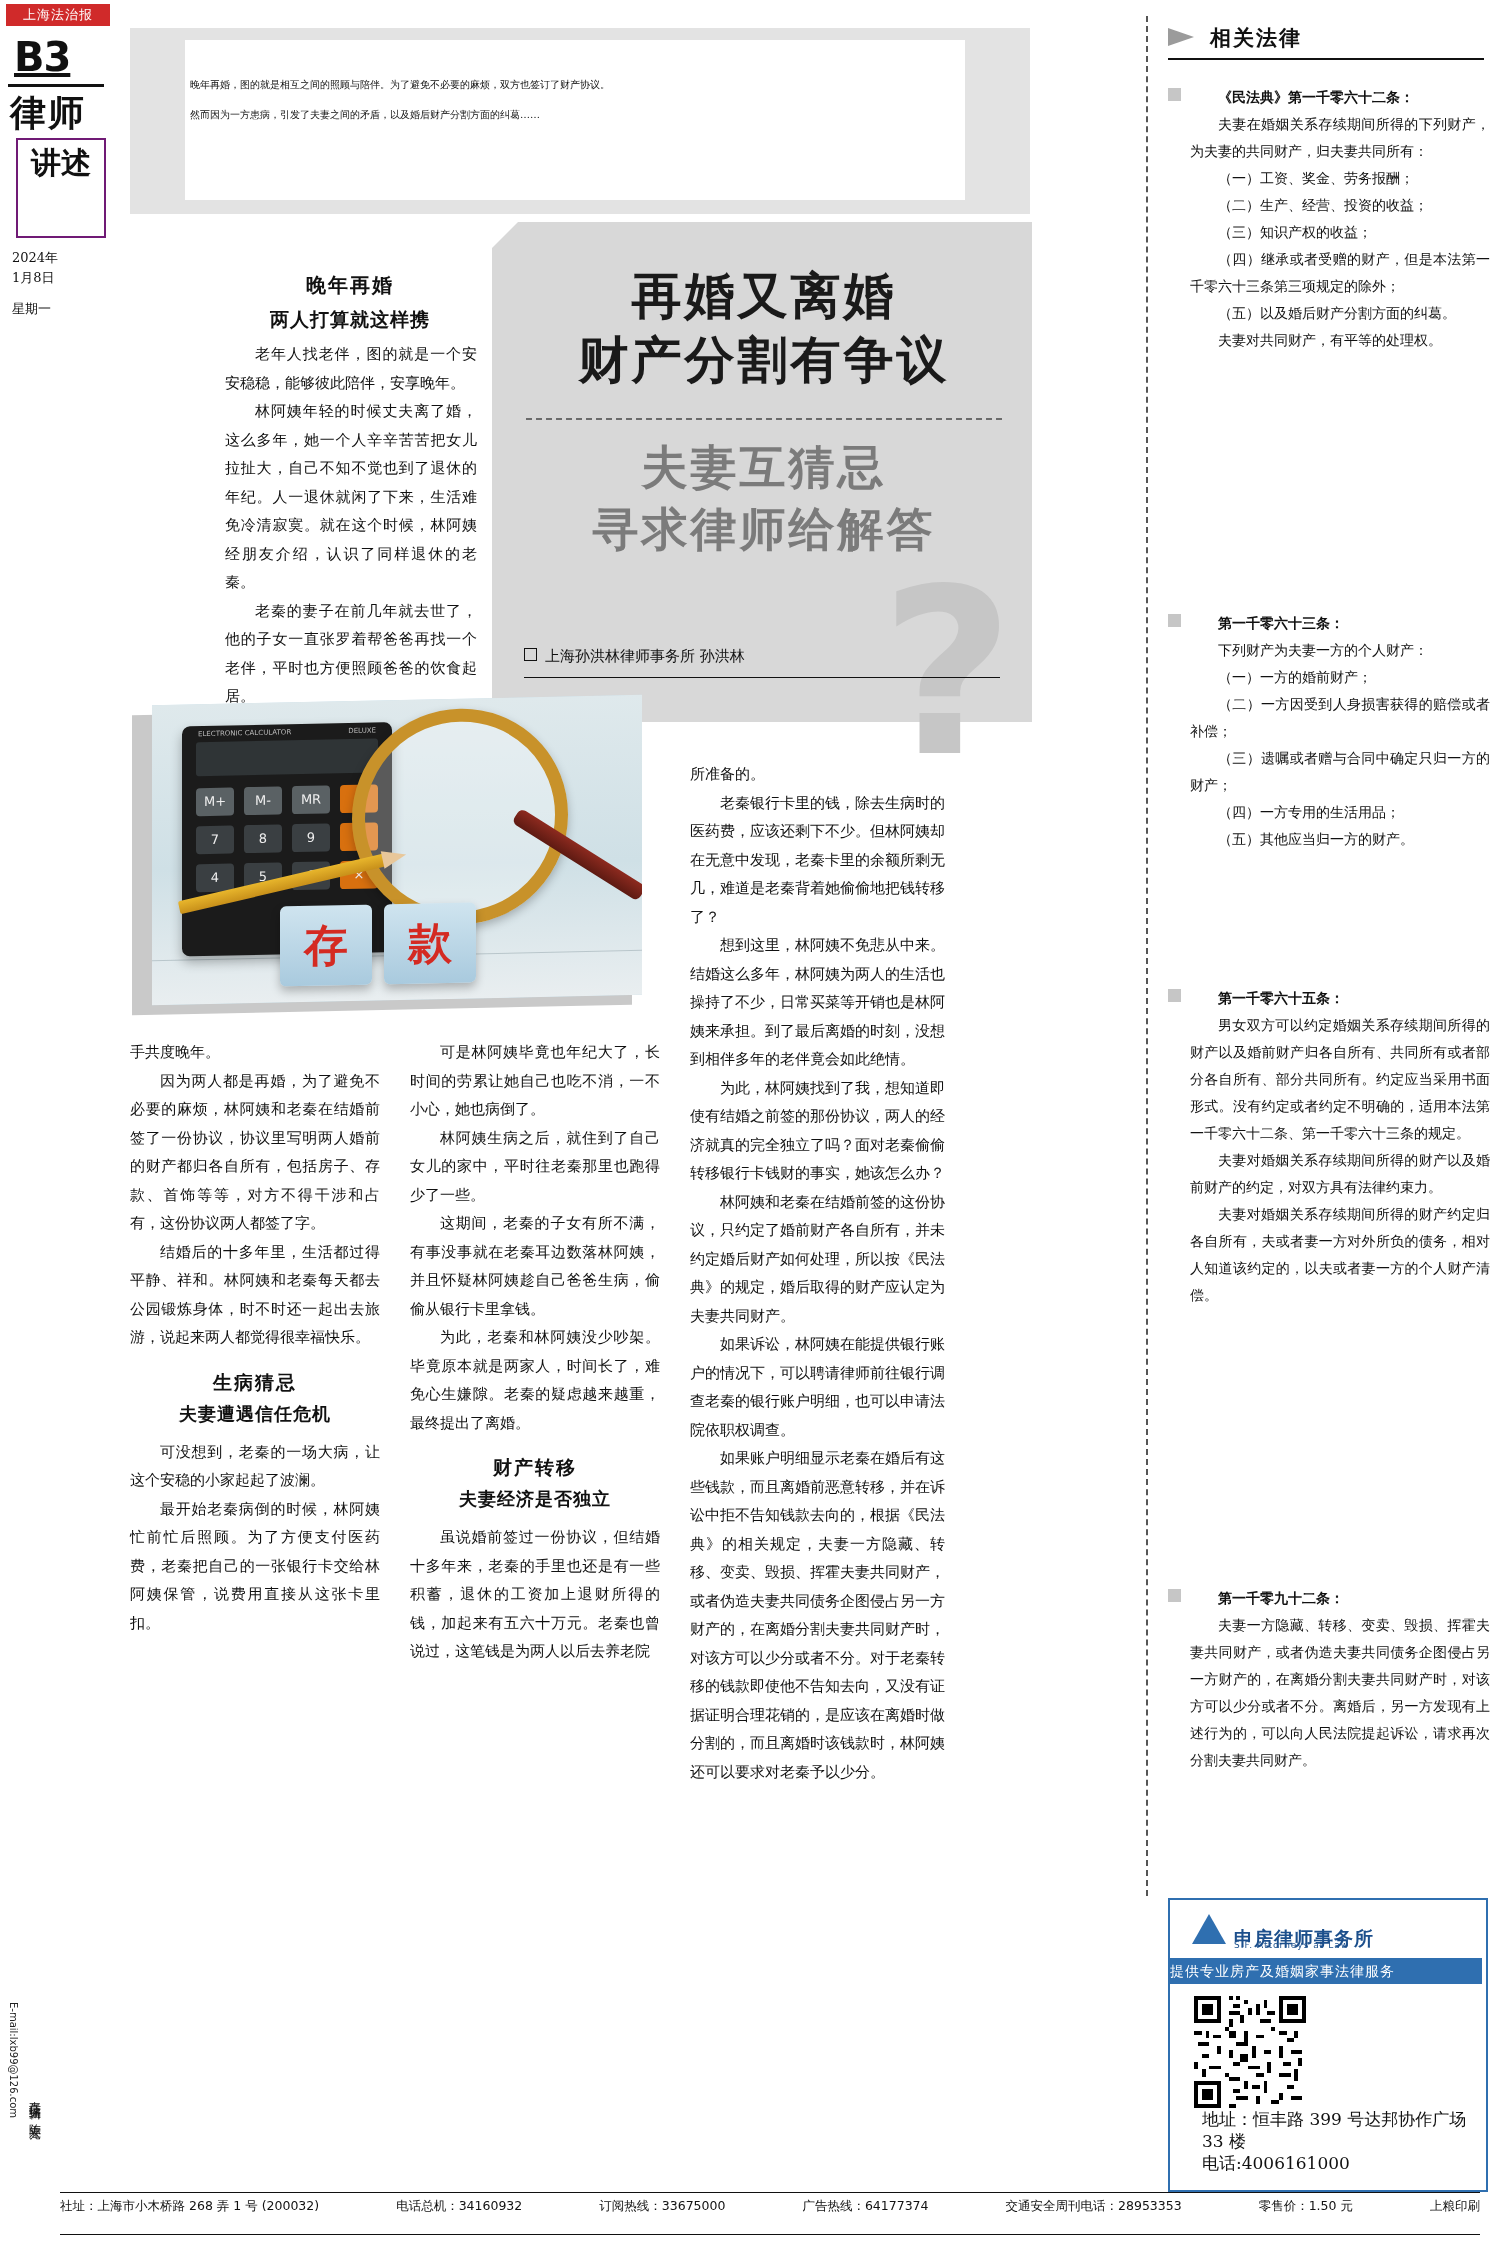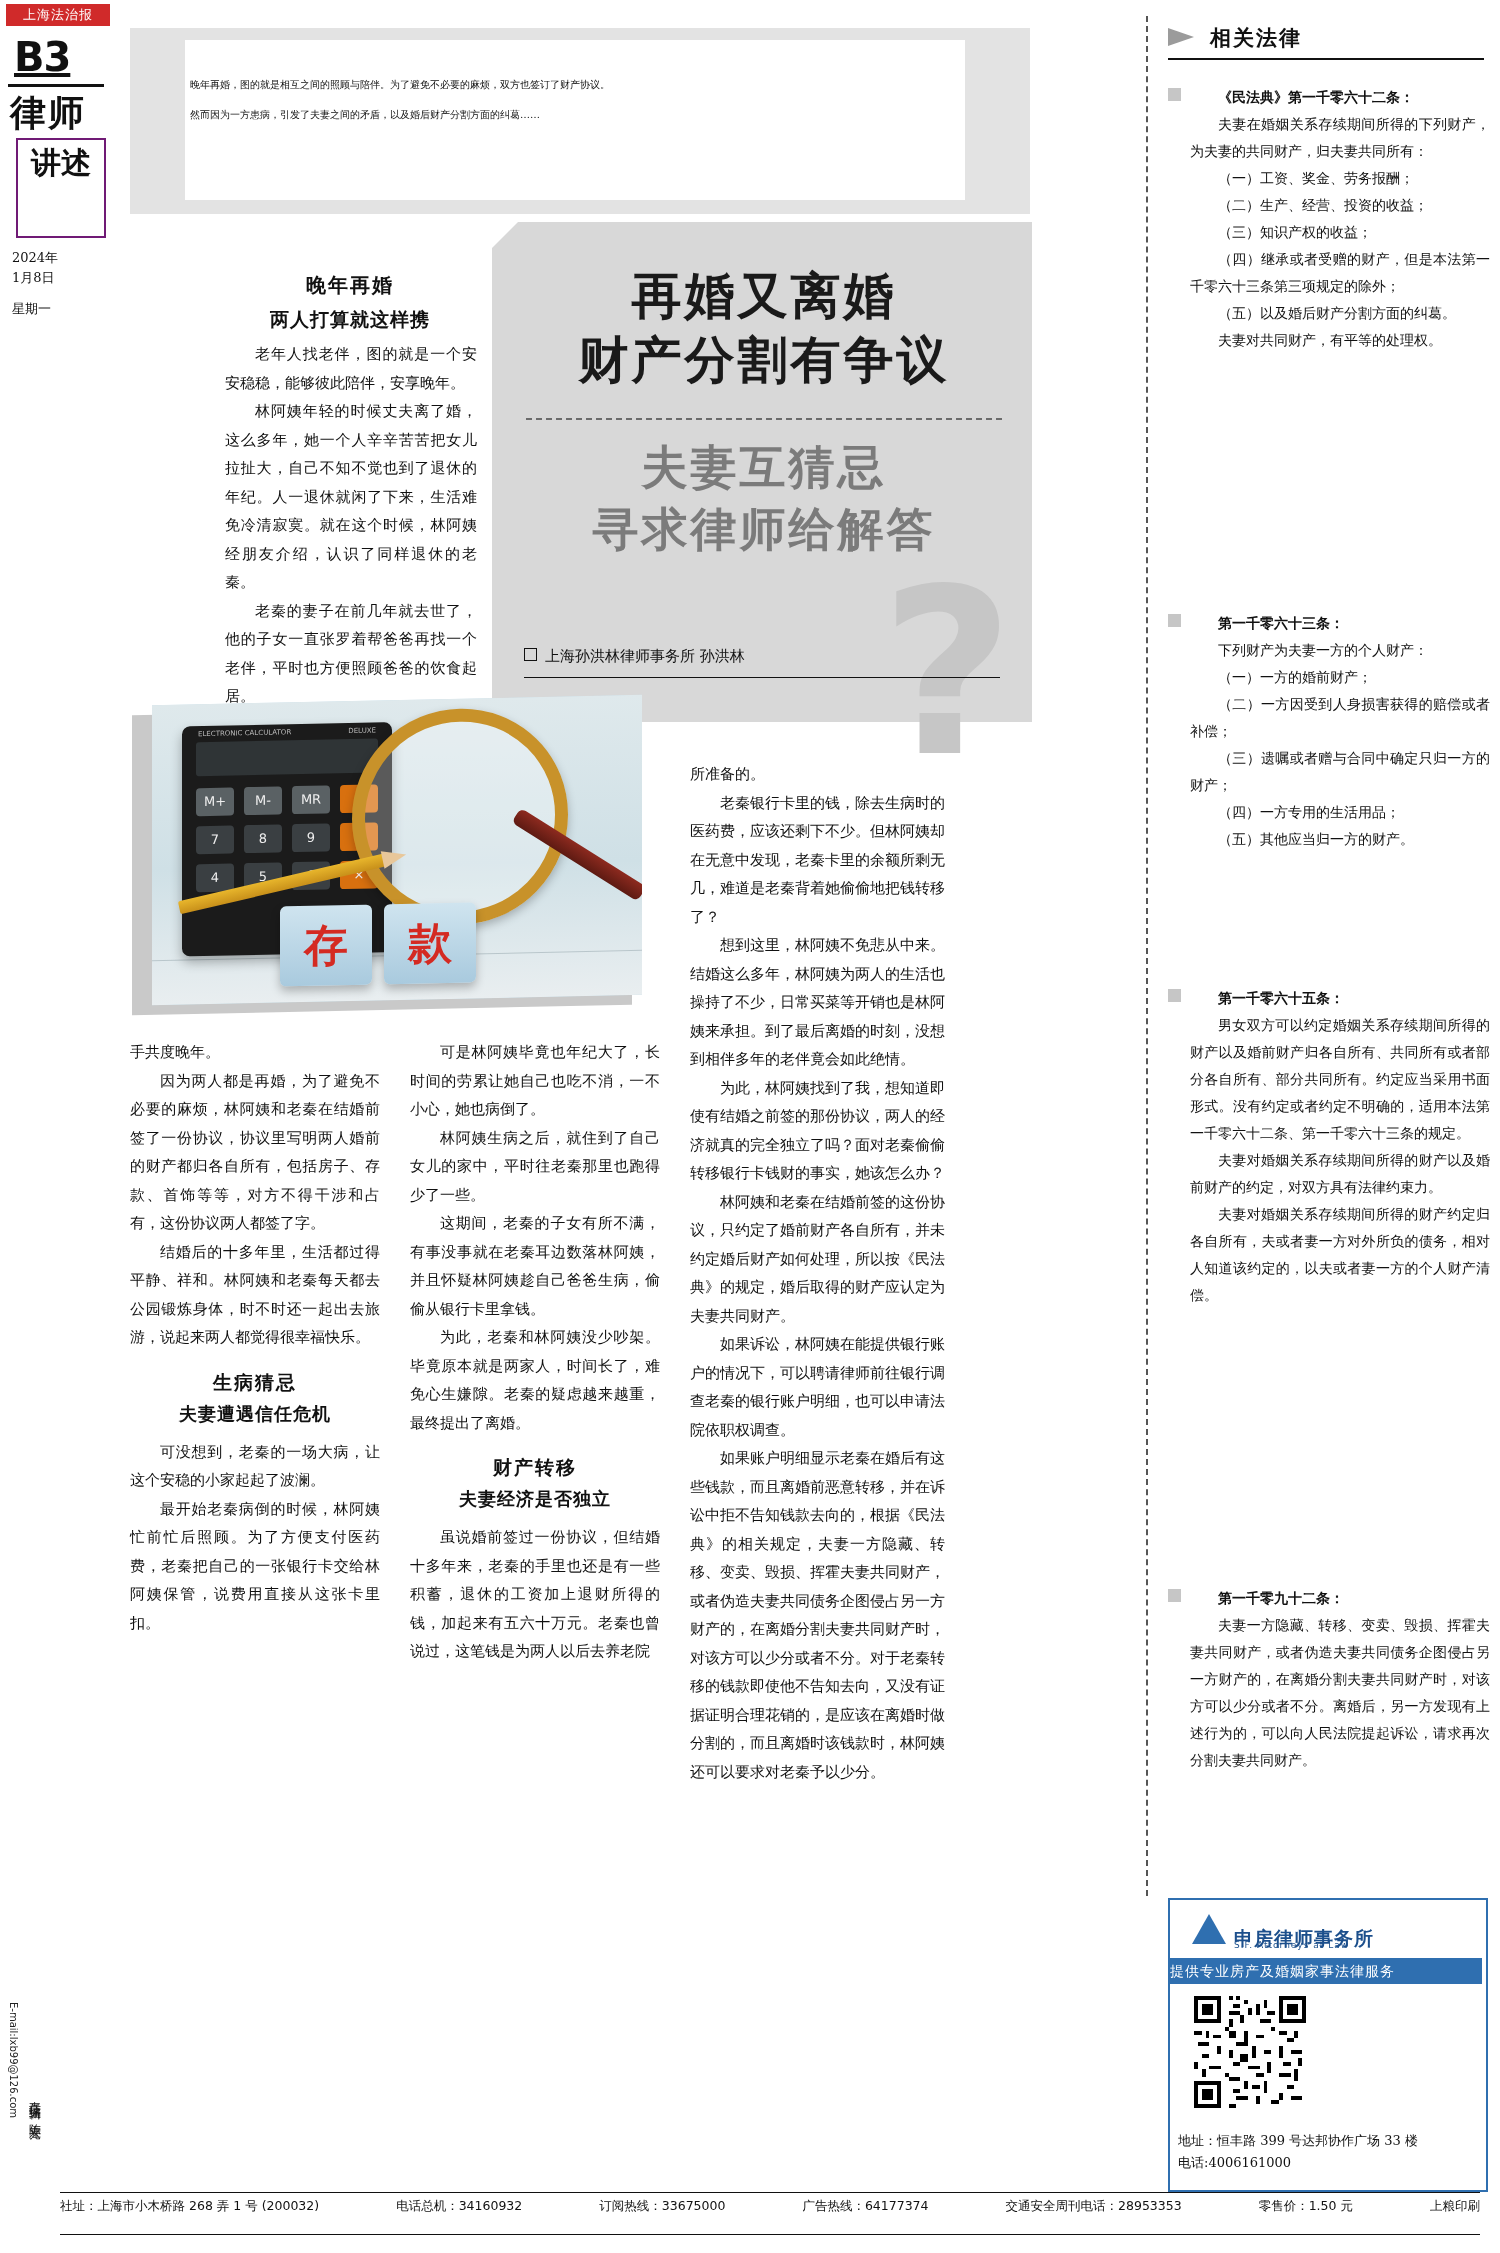--- a/index.html
+++ b/index.html
@@ -88,21 +88,21 @@
   .sqr{position:absolute;left:-22px;top:4px;width:13px;height:13px;background:#c6c6c6;}
 
   
   .ad{position:absolute;left:1168px;top:1898px;width:316px;height:290px;border:2px solid #2f6fb0;background:#fff;}
   .ad-logo{position:absolute;left:22px;top:14px;width:34px;height:34px;}
   .ad-logo .tri{width:0;height:0;border-left:17px solid transparent;border-right:17px solid transparent;border-bottom:30px solid #2f6fb0;}
   .ad-name{position:absolute;left:64px;top:26px;font-size:19px;font-weight:bold;color:#1c4f8c;letter-spacing:1px;}
   .ad-en{position:absolute;left:64px;top:40px;font-size:9px;color:#1c4f8c;font-family:"DejaVu Sans",sans-serif;letter-spacing:1px;}
   .ad-bar{position:absolute;left:0;top:58px;width:312px;height:26px;background:#2f6fb0;color:#fff;font-size:14px;line-height:26px;text-align:left;letter-spacing:1px;}
   .qr{position:absolute;left:24px;top:96px;width:112px;height:112px;background:#fff;}
-  .ad-addr{position:absolute;left:8px;bottom:16px;width:280px;font-size:13px;line-height:22px;}
+  .ad-addr{position:absolute;left:32px;bottom:16px;width:280px;font-size:17px;line-height:22px;}
 
   
   .footrule{position:absolute;left:60px;top:2192px;width:1420px;border-top:1px solid #111;}
   .footrule2{position:absolute;left:60px;top:2234px;width:1420px;border-top:1px solid #111;}
   .foot{position:absolute;left:60px;top:2198px;width:1420px;font-size:12.5px;display:flex;justify-content:space-between;font-family:"DejaVu Sans",sans-serif;}
   .foot span{white-space:nowrap;}
 </style>
 </head>
 <body>
 

